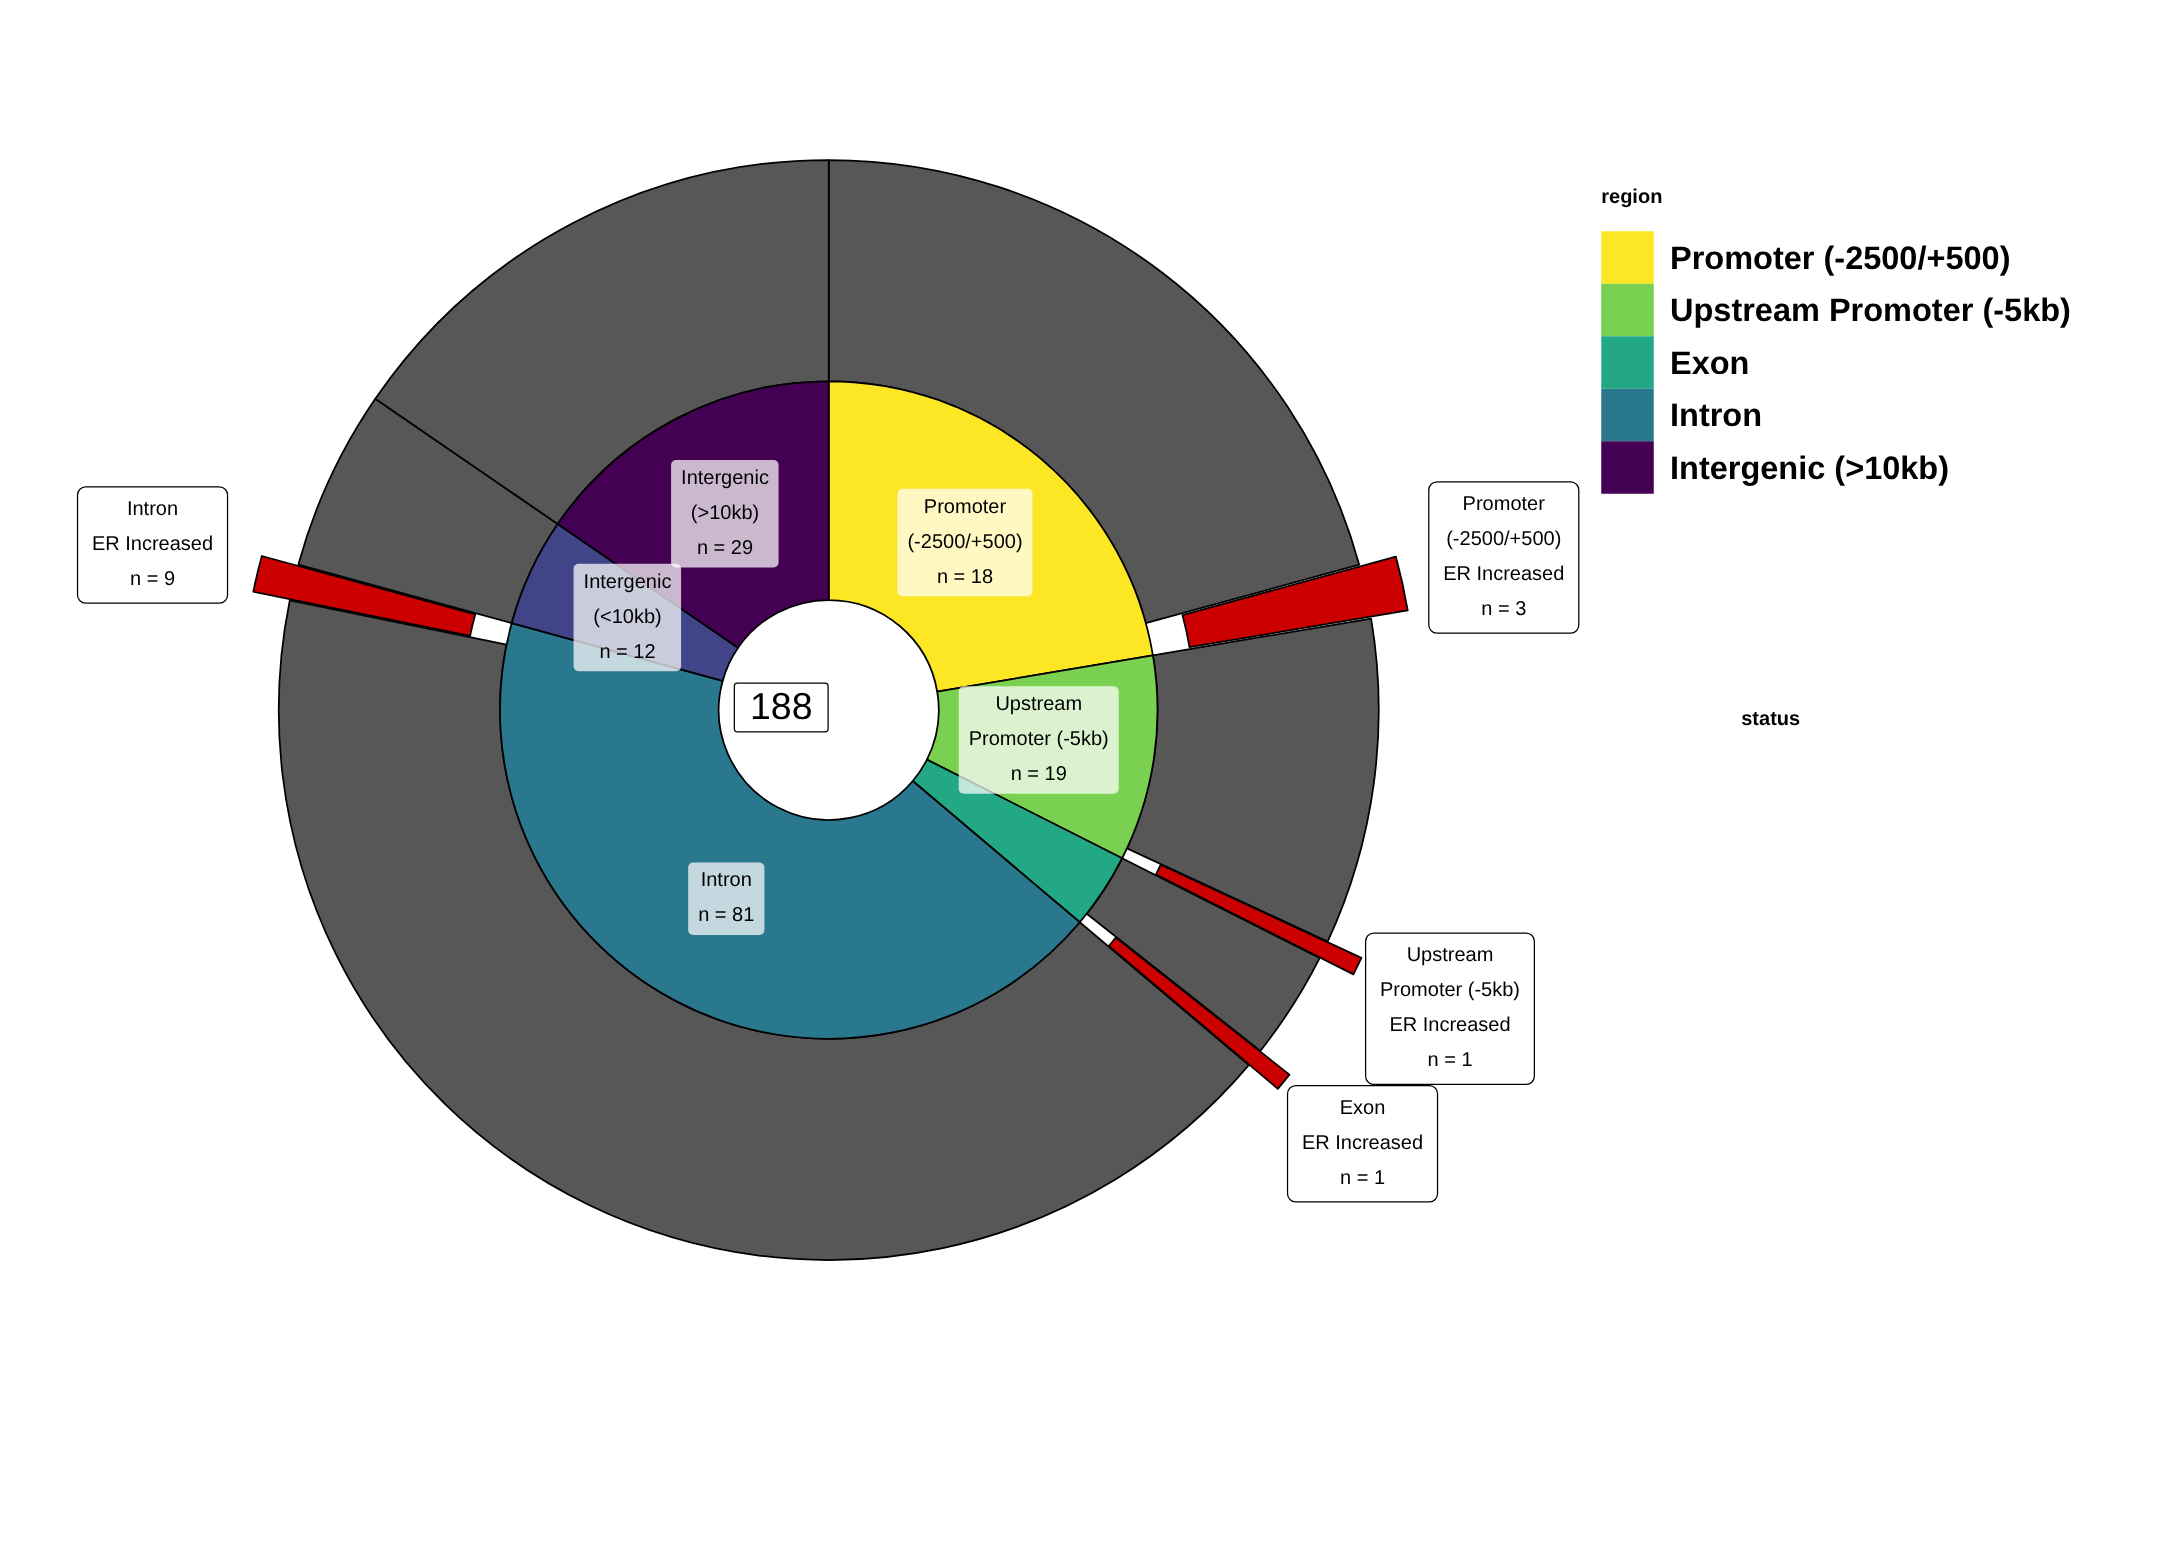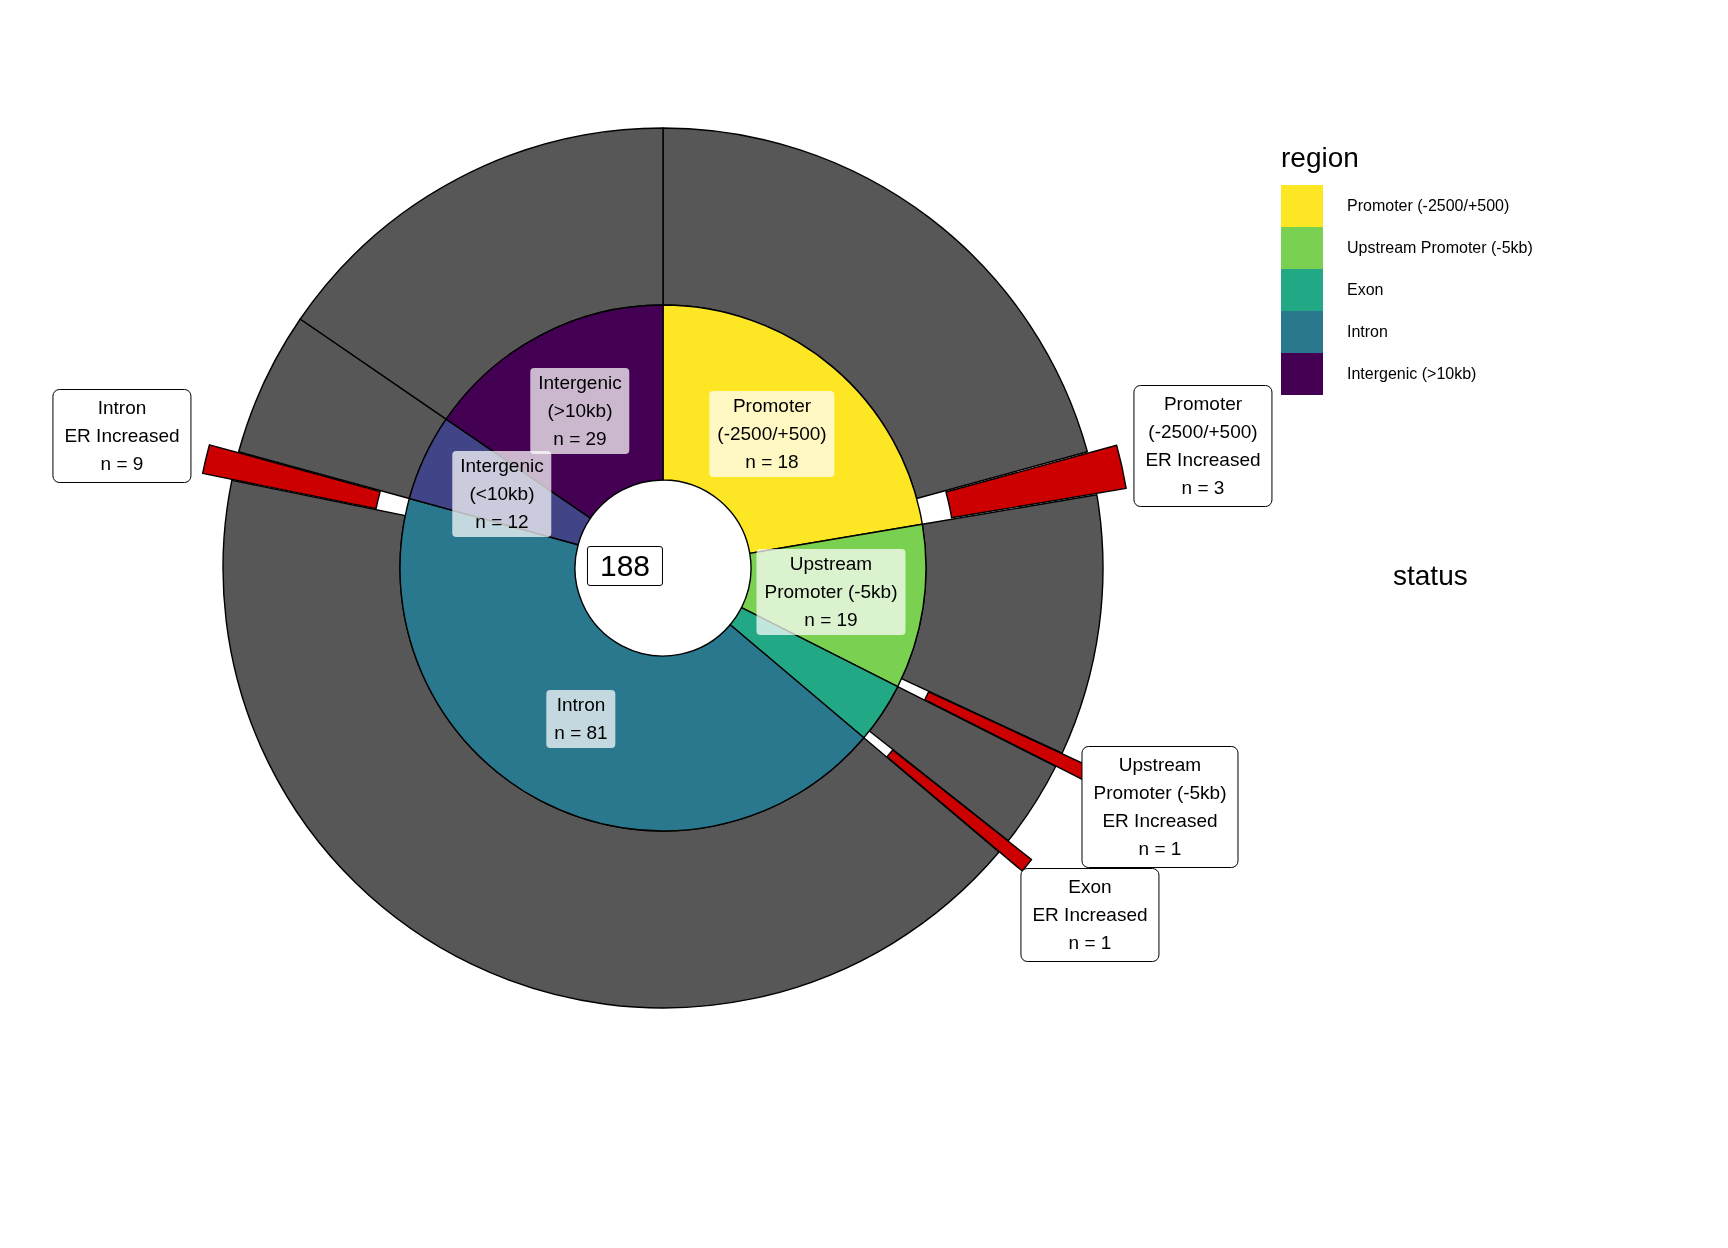--- a/index.html
+++ b/index.html
@@ -3,36 +3,36 @@
 <meta charset="utf-8">
 <style>
   html,body{margin:0;padding:0;}
   body{
     width:1728px;height:1248px;background:#ffffff;position:relative;overflow:hidden;
     font-family:"Liberation Sans","DejaVu Sans",sans-serif;color:#000;
   }
   #chart-svg{position:absolute;left:0;top:0;}
   .chart-label{
     position:absolute;transform:translate(-50%,-50%);
-    text-align:center;font-size:19px;line-height:28px;white-space:nowrap;
+    text-align:center;font-size:16px;line-height:28px;white-space:nowrap;
   }
   .segment-label{background:rgba(255,255,255,0.72);border-radius:4px;padding:1px 8px;}
   .callout{background:#ffffff;border:1.4px solid #000;border-radius:7px;padding:4px 11px;}
   .center-box{
     position:absolute;left:625px;top:566px;transform:translate(-50%,-50%);
     background:#ffffff;border:1.6px solid #000;border-radius:3px;
     font-size:30px;line-height:36px;padding:1px 12px;
   }
   .legend{position:absolute;}
   .legend-region{left:1281px;top:146px;}
   .legend-status{left:1353px;top:564px;padding-left:40px;}
-  .legend-title{font-size:28px;line-height:24px;margin-bottom:15px;}
+  .legend-title{font-size:16px;line-height:24px;margin-bottom:15px;font-weight:bold;}
   .legend-row{display:flex;align-items:center;height:42px;}
   .legend-swatch{width:42px;height:42px;flex:0 0 42px;}
-  .legend-label{margin-left:24px;font-size:16px;white-space:nowrap;}
+  .legend-label{margin-left:13px;font-size:26px;white-space:nowrap;font-weight:bold;}
 </style>
 </head>
 <body>
 
 <svg id="chart-svg" width="1728" height="1248" viewBox="0 0 1728 1248">
     <path d="M 663 128 A 440 440 0 0 1 1087.3664370239258 451.75402317663406 L 916.6553930393011 498.51660930785175 A 263 263 0 0 0 663 305 Z" fill="#575757" stroke="#000" stroke-width="1.4" stroke-linejoin="round"></path>
     <path d="M 663 305 A 263 263 0 0 1 922.3364767993776 524.2553797446368 L 749.7741823511225 553.3630167966845 A 88 88 0 0 0 663 480 Z" fill="#FDE725" stroke="#000" stroke-width="1.4" stroke-linejoin="round"></path>
     <path d="M 1096.8709117556125 494.81508398342277 A 440 440 0 0 1 1062.12000204311 753.2112954684674 L 901.5649103121316 678.705842518652 A 263 263 0 0 0 922.3364767993776 524.2553797446368 Z" fill="#575757" stroke="#000" stroke-width="1.4" stroke-linejoin="round"></path>
     <path d="M 922.3364767993776 524.2553797446368 A 263 263 0 0 1 897.7324538311489 686.6156613538348 L 741.5416575556695 607.688890491017 A 88 88 0 0 0 749.7741823511225 553.3630167966845 Z" fill="#7AD151" stroke="#000" stroke-width="1.4" stroke-linejoin="round"></path>
     <path d="M 1055.7082877783478 766.4444524550847 A 440 440 0 0 1 1008.3117295226109 840.6899511425077 L 869.4022383282878 730.9942207965444 A 263 263 0 0 0 897.7324538311489 686.6156613538348 Z" fill="#575757" stroke="#000" stroke-width="1.4" stroke-linejoin="round"></path>

